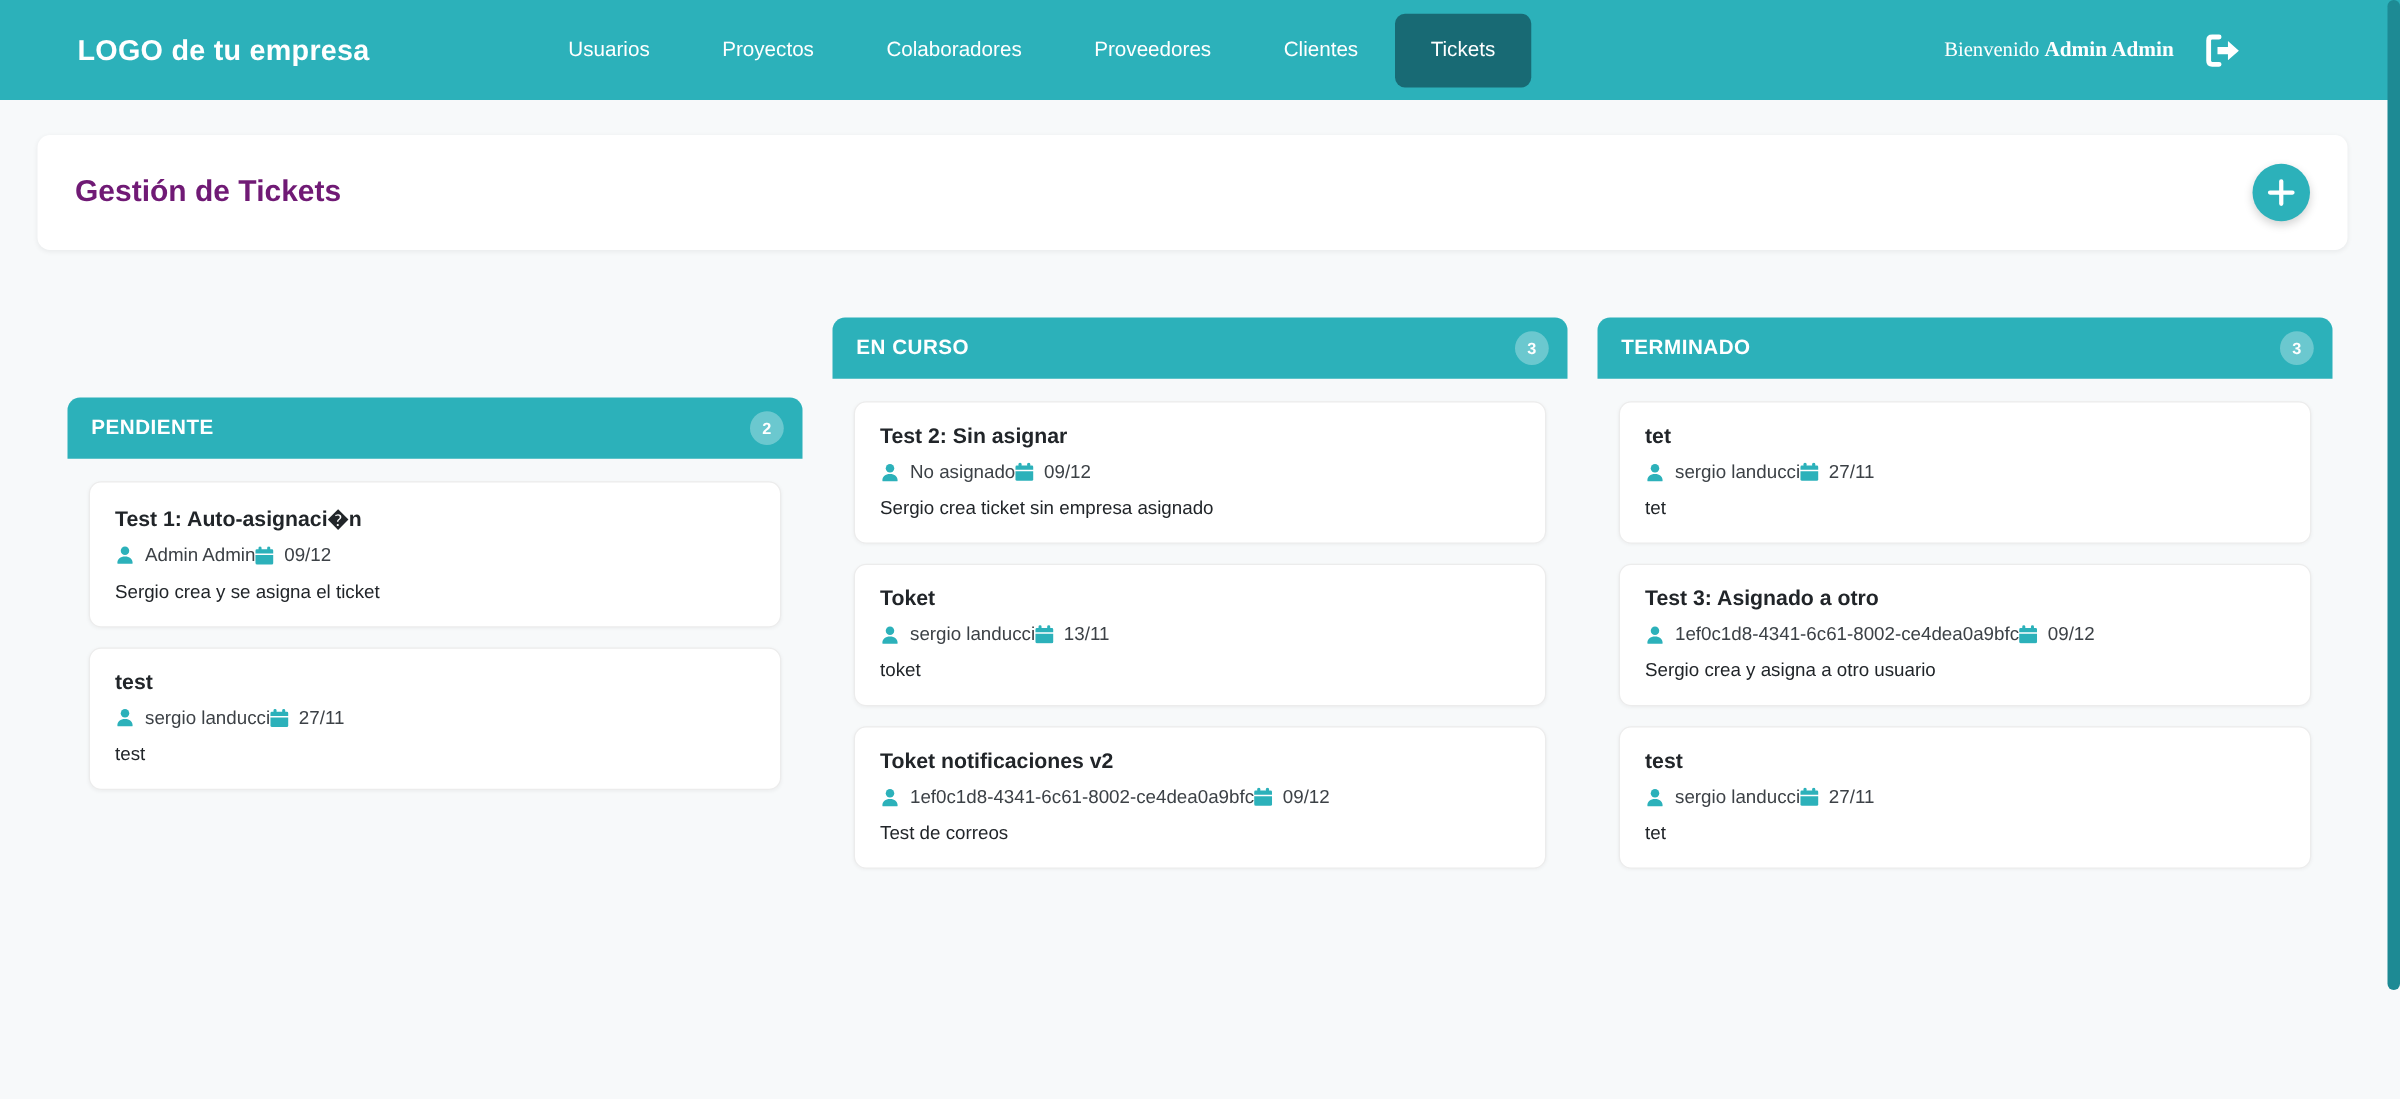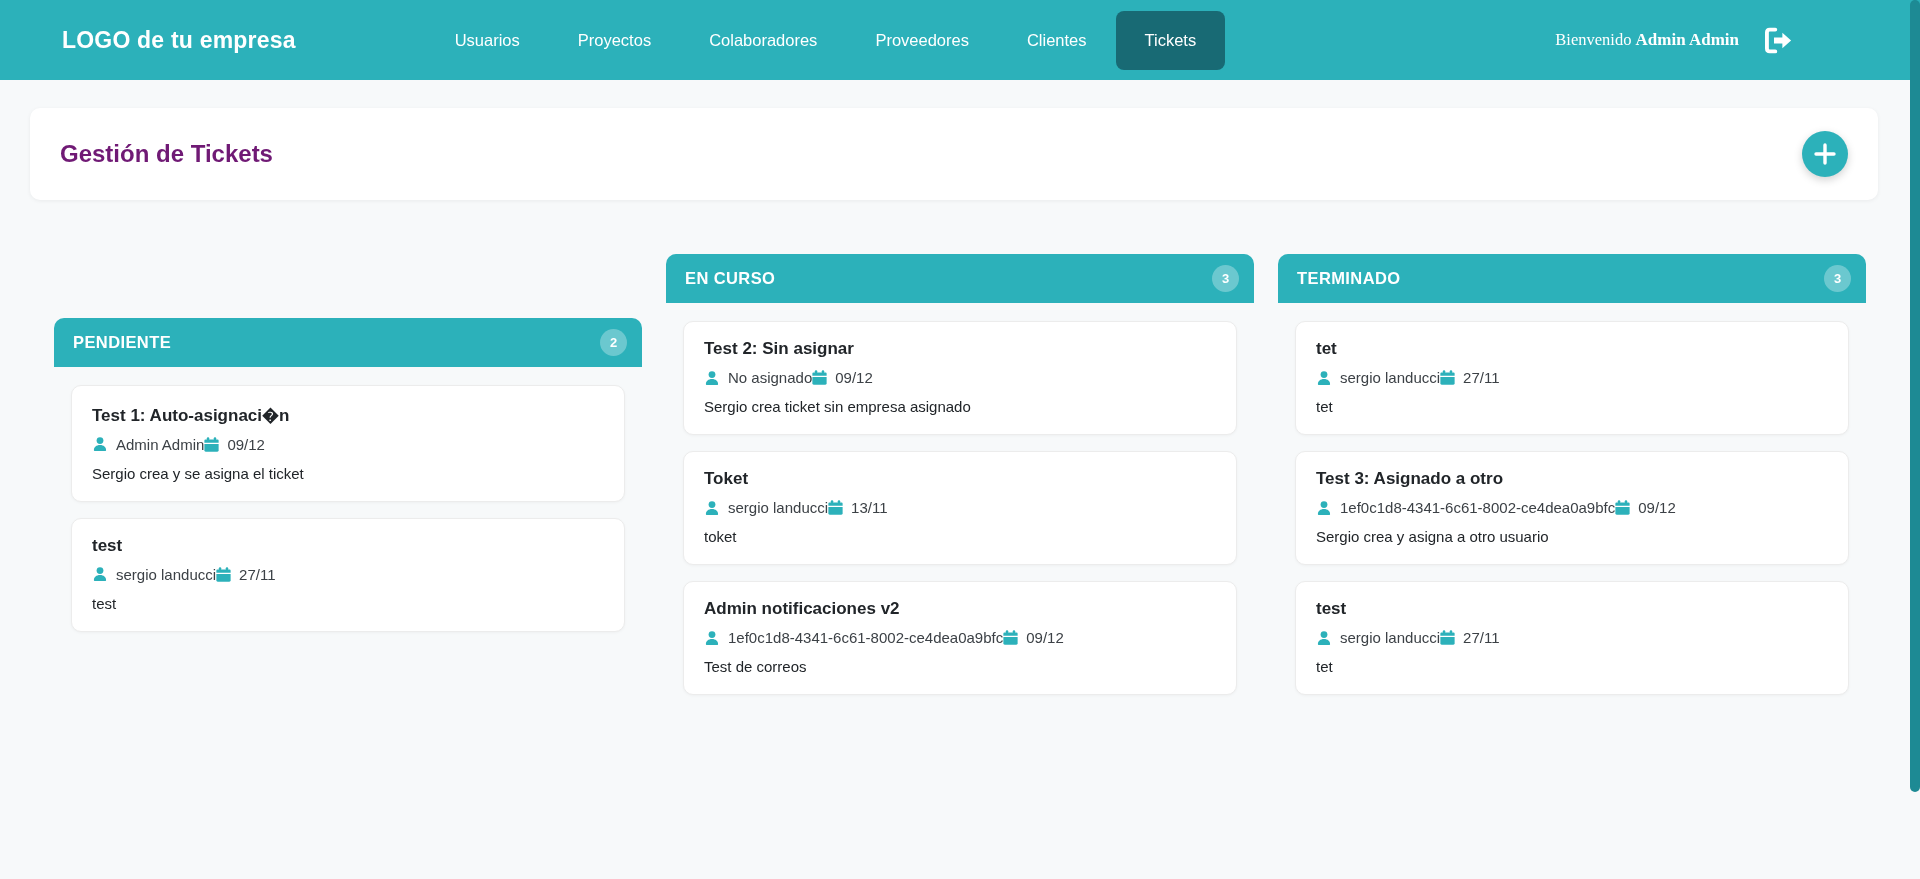--- a/index.html
+++ b/index.html
@@ -228,21 +228,21 @@
             <path d="M1.6 2.6 h12.8 a1.2 1.2 0 0 1 1.2 1.2 v2.4 H0.4 V3.8 a1.2 1.2 0 0 1 1.2 -1.2 z"></path>
             <path d="M0.4 7.4 h15.2 v6.8 a1.4 1.4 0 0 1 -1.4 1.4 H1.8 a1.4 1.4 0 0 1 -1.4 -1.4 z"></path>
           </svg>
         </span>
         <span>13/11</span>
       </span>
     </div>
     <div class="ticket-desc">toket</div>
   </div>
         <div class="ticket-card">
-    <div class="ticket-title">Admin notificaciones v2</div>
+    <div class="ticket-title">Toket notificaciones v2</div>
     <div class="ticket-meta">
       <span class="meta-user">
         <span style="display:flex;">
           <svg width="16" height="16" viewBox="0 0 16 16" fill="#2cb1ba">
             <circle cx="8" cy="4.6" r="3.4"></circle>
             <path d="M8 9.1 c-3.7 0 -6.1 2.1 -6.1 5.2 a0.7 0.7 0 0 0 0.7 0.7 h10.8 a0.7 0.7 0 0 0 0.7 -0.7 c0 -3.1 -2.4 -5.2 -6.1 -5.2 z"></path>
           </svg>
         </span>
         <span>1ef0c1d8-4341-6c61-8002-ce4dea0a9bfc</span>
       </span>

